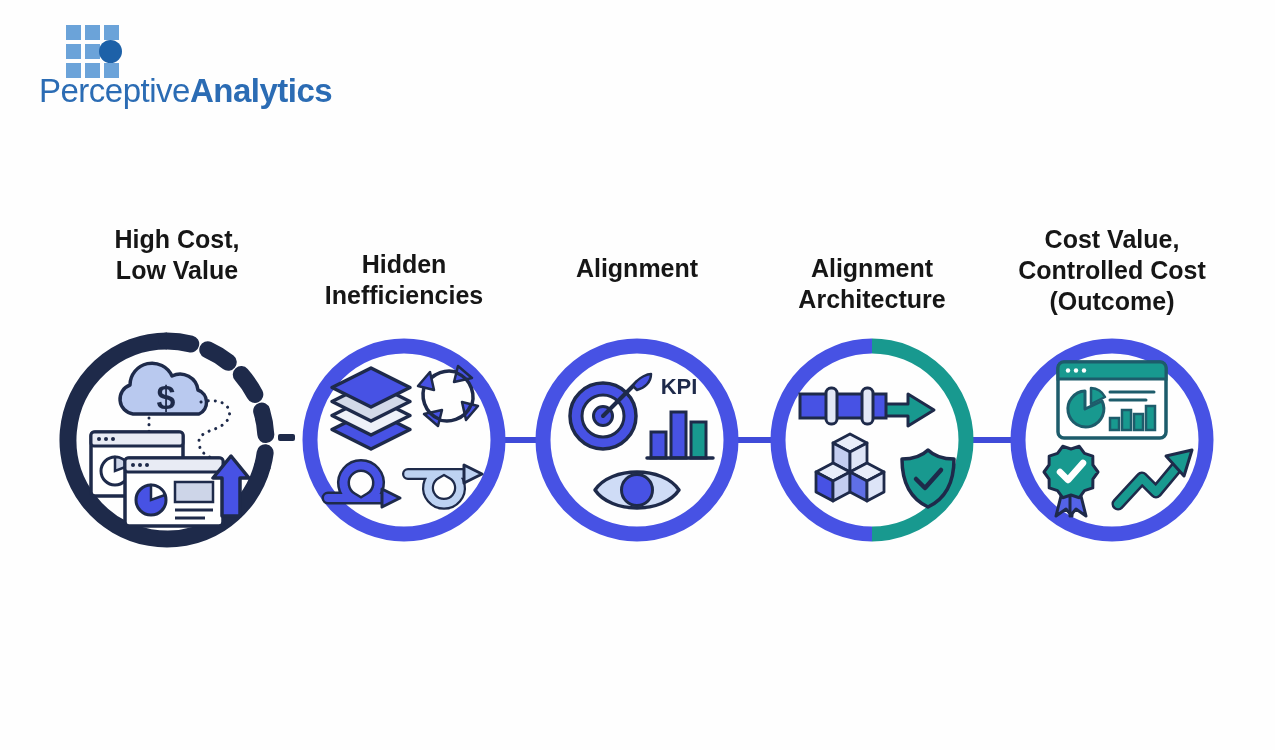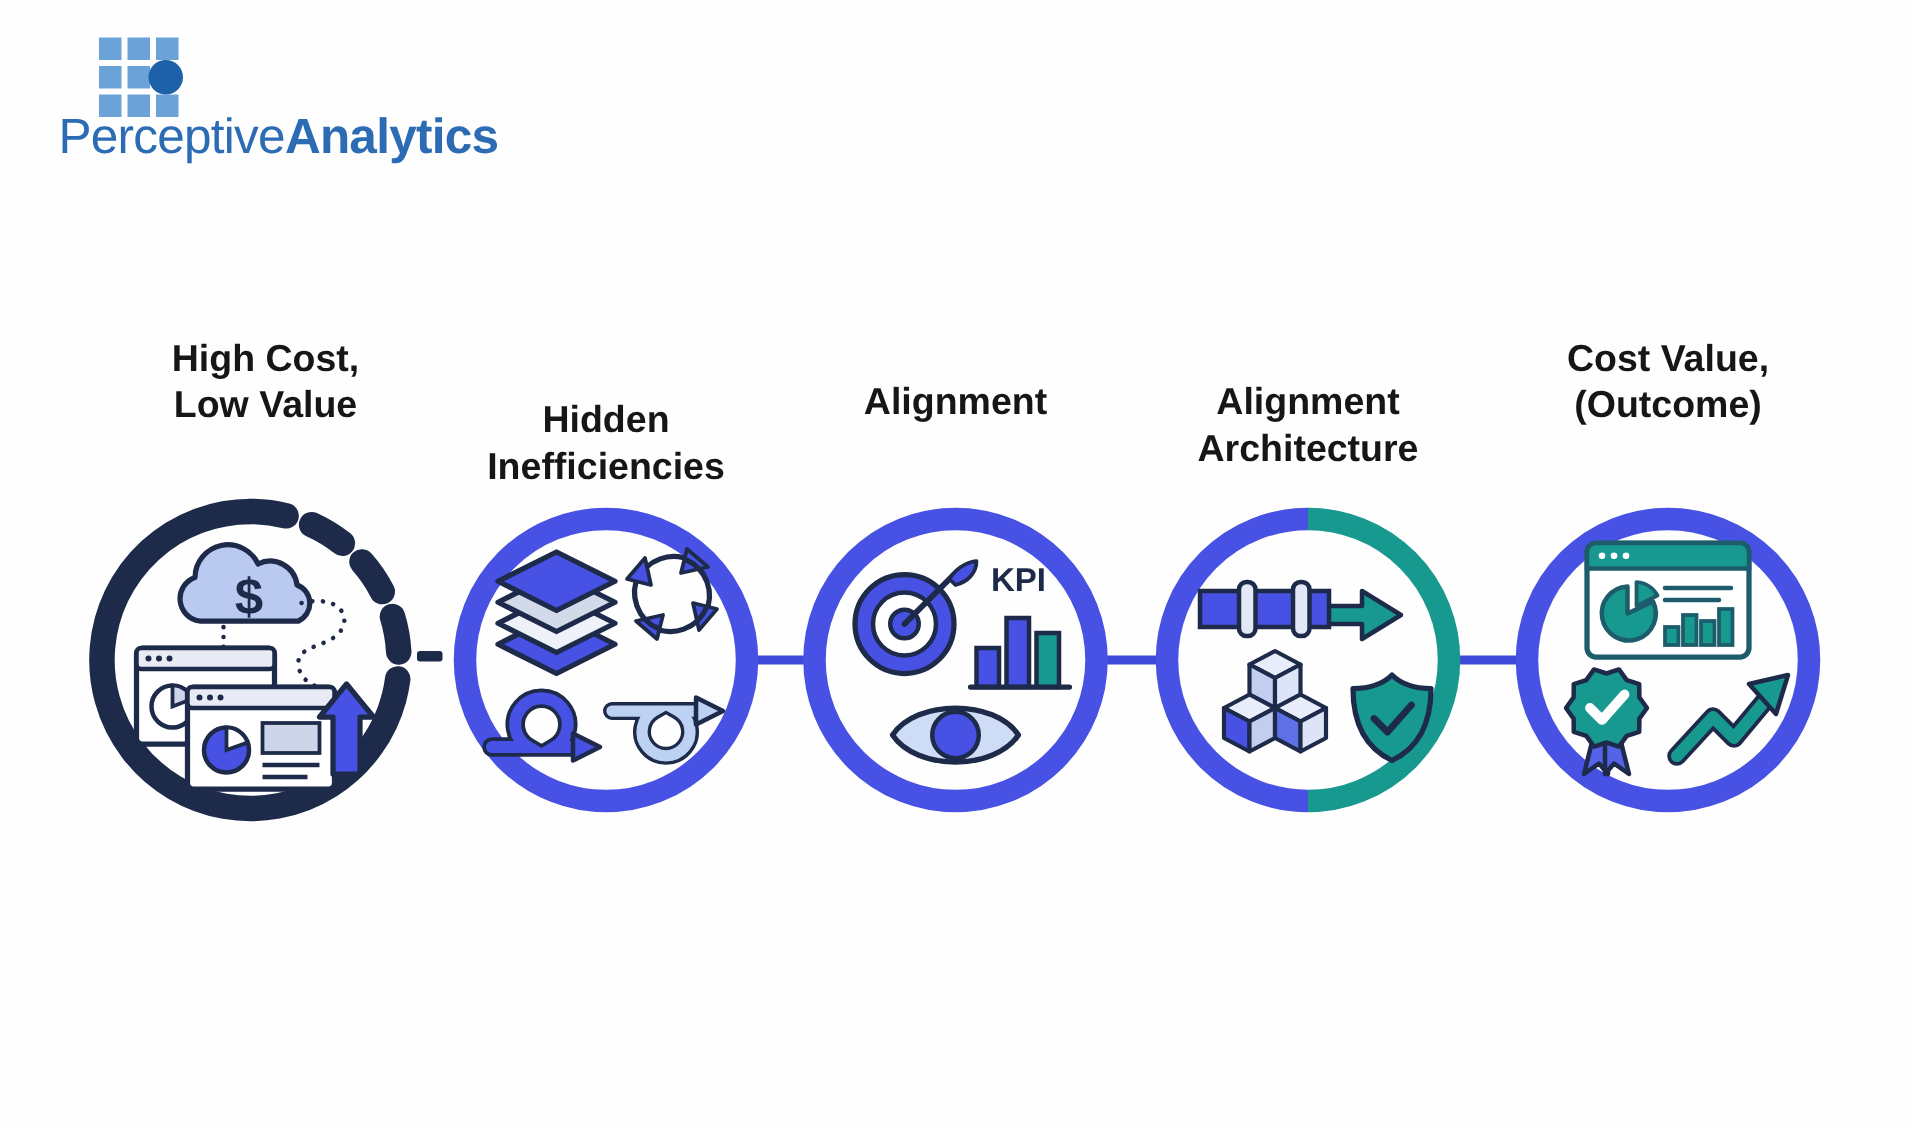--- a/index.html
+++ b/index.html
@@ -45,33 +45,34 @@
       <div class="logo-sq" style="left:38px;top:38px"></div>
     <div class="logo-dot" style="left:33px;top:15px"></div>
   </div>
   <div class="wordmark"><span>Perceptive</span><span class="bold">Analytics</span></div>
 </div>
 
 <div class="stage-label" style="left:47px;top:224px">
   <div>High Cost,</div>
   <div>Low Value</div>
 </div>
-<div class="stage-label" style="left:274px;top:265px">
+<div class="stage-label" style="left:274px;top:249px">
   <div>Hidden</div>
   <div>Inefficiencies</div>
 </div>
 <div class="stage-label" style="left:507px;top:253px">
   <div>Alignment</div>
 </div>
 <div class="stage-label" style="left:742px;top:253px">
   <div>Alignment</div>
   <div>Architecture</div>
 </div>
 <div class="stage-label" style="left:982px;top:224px">
   <div>Cost Value,</div>
+  <div>Controlled Cost</div>
   <div>(Outcome)</div>
 </div>
 
 <div class="dash-connector" style="left:278px;top:434px;width:17px"></div>
 <div class="connector" style="left:502px;top:437px;width:38px"></div>
 <div class="connector" style="left:735px;top:437px;width:39px"></div>
 <div class="connector" style="left:970px;top:437px;width:44px"></div>
 
 <svg class="abs" style="left:57px;top:330px" width="220" height="220" viewBox="0 0 220 220">
   <path class="fn sn" stroke-width="17" d="M110 11 A99 99 0 1 0 205.6 135.6"></path>

